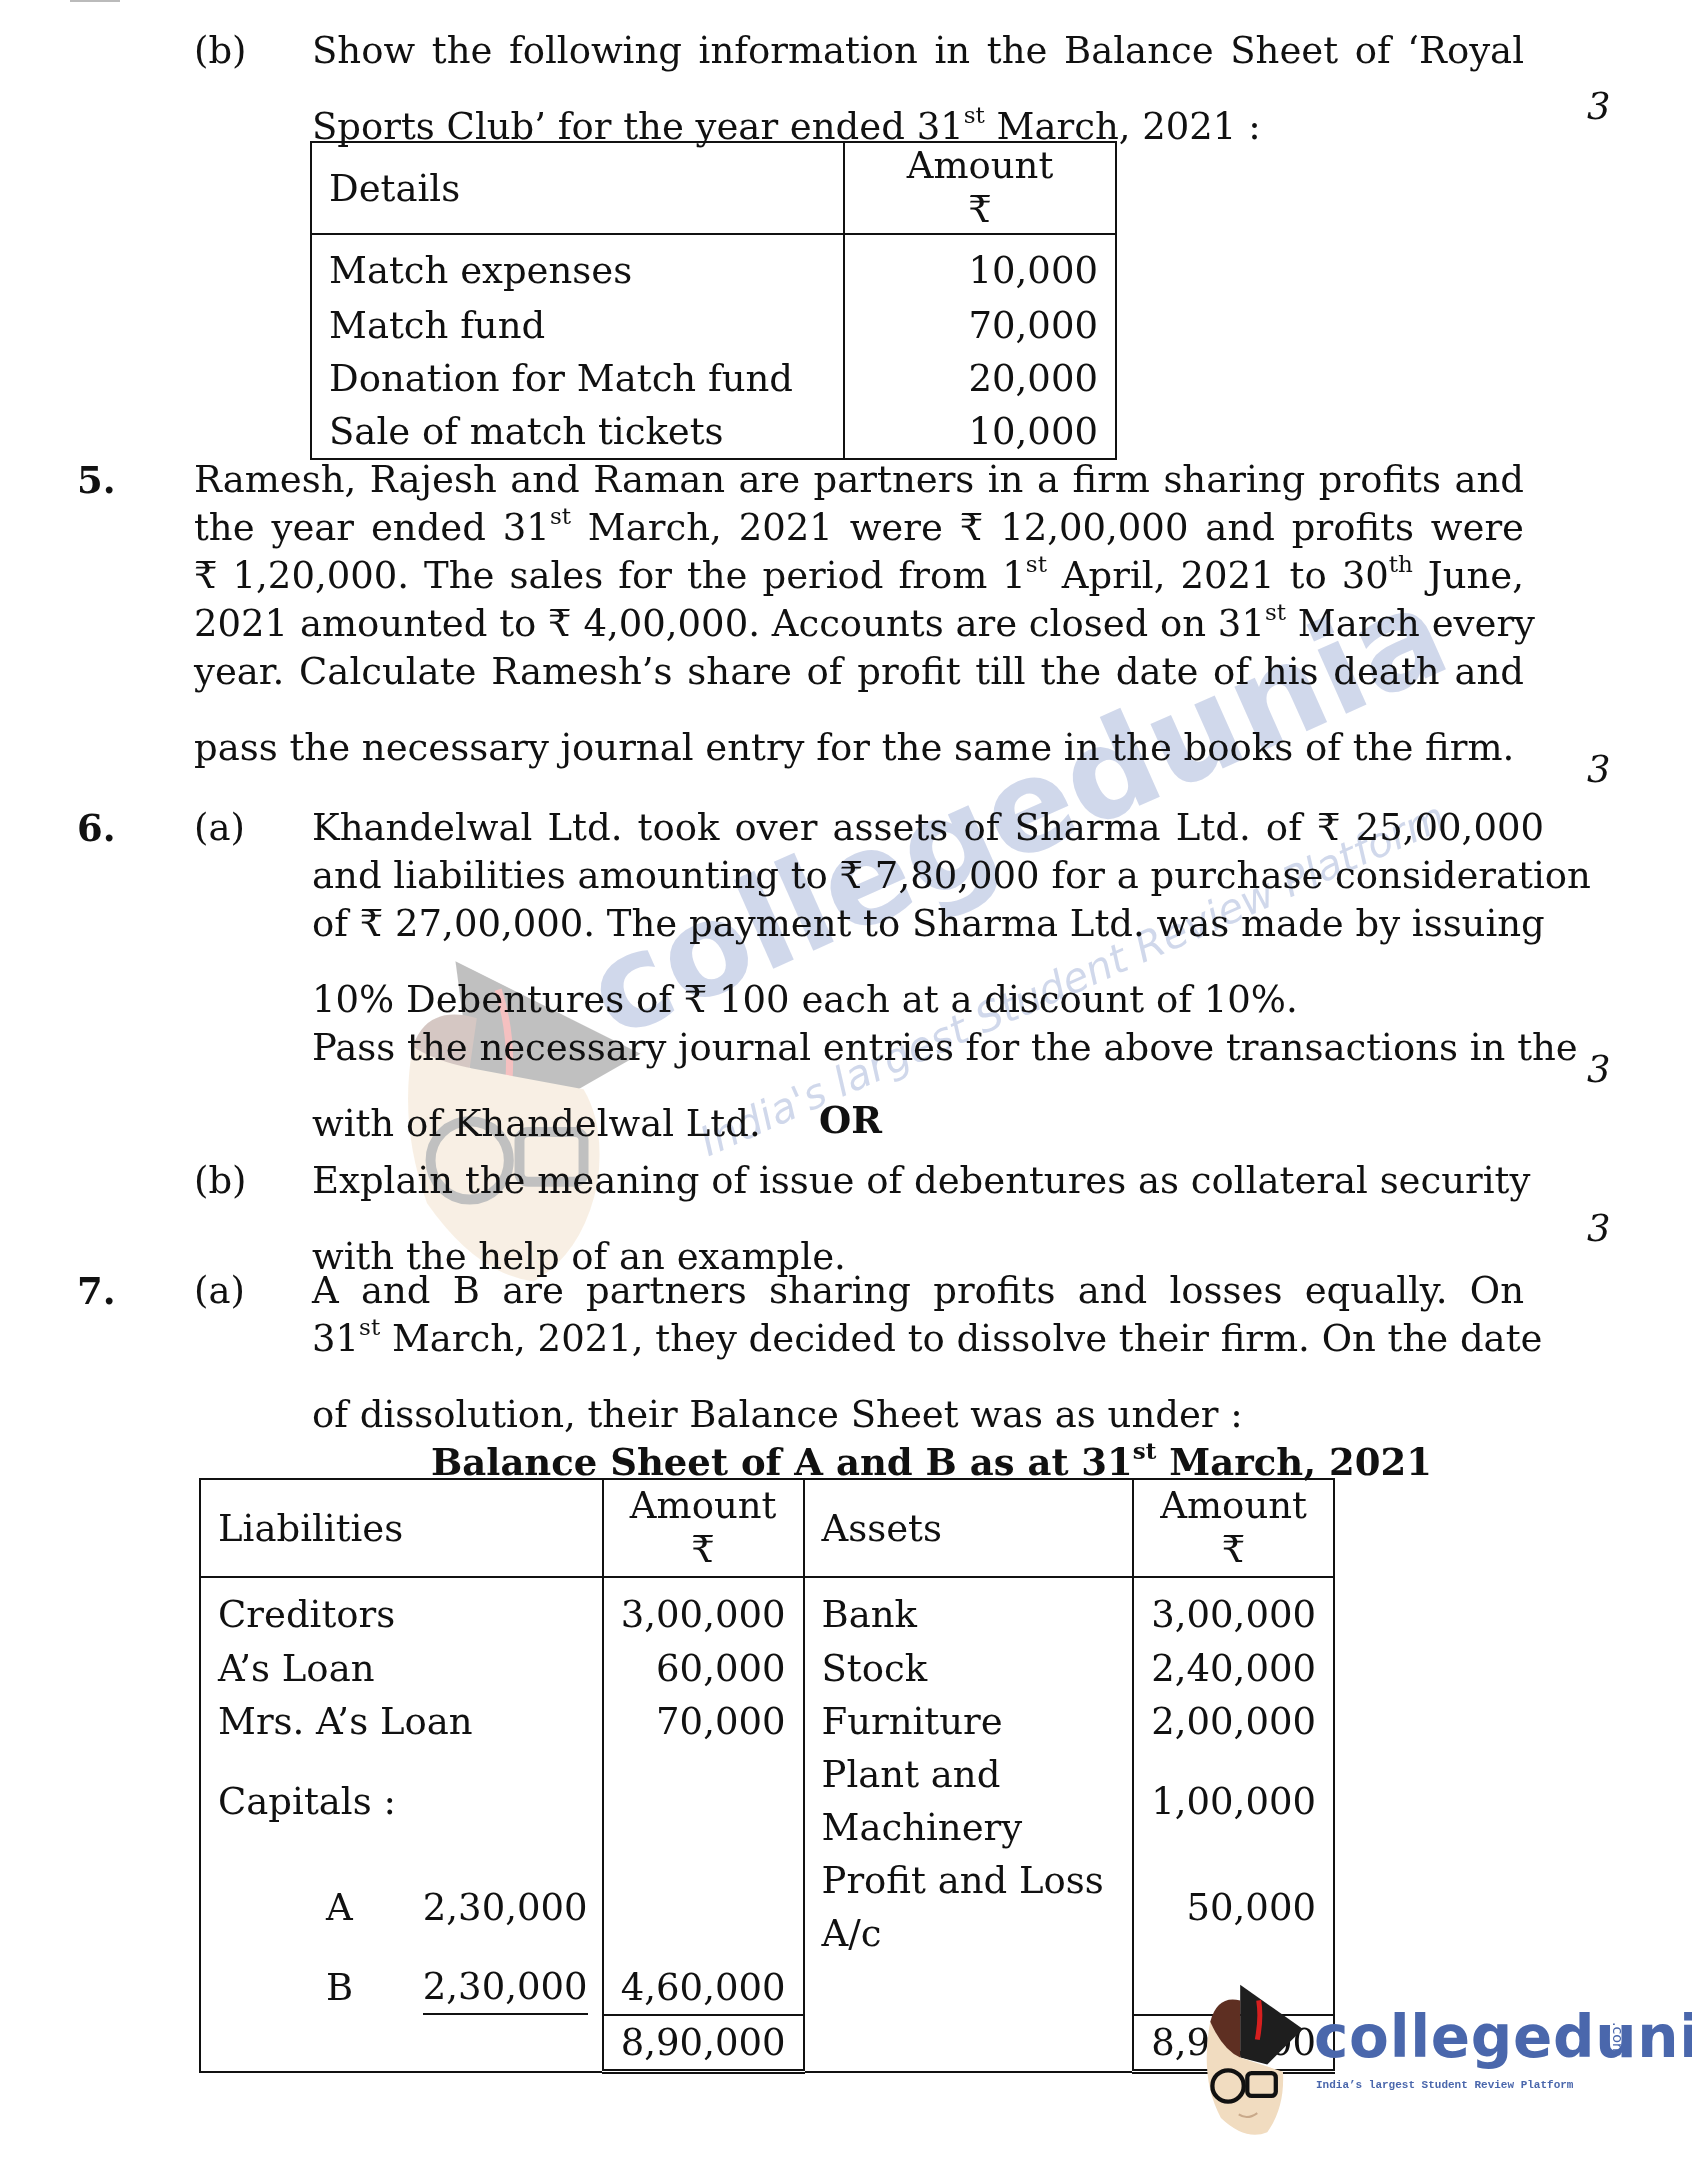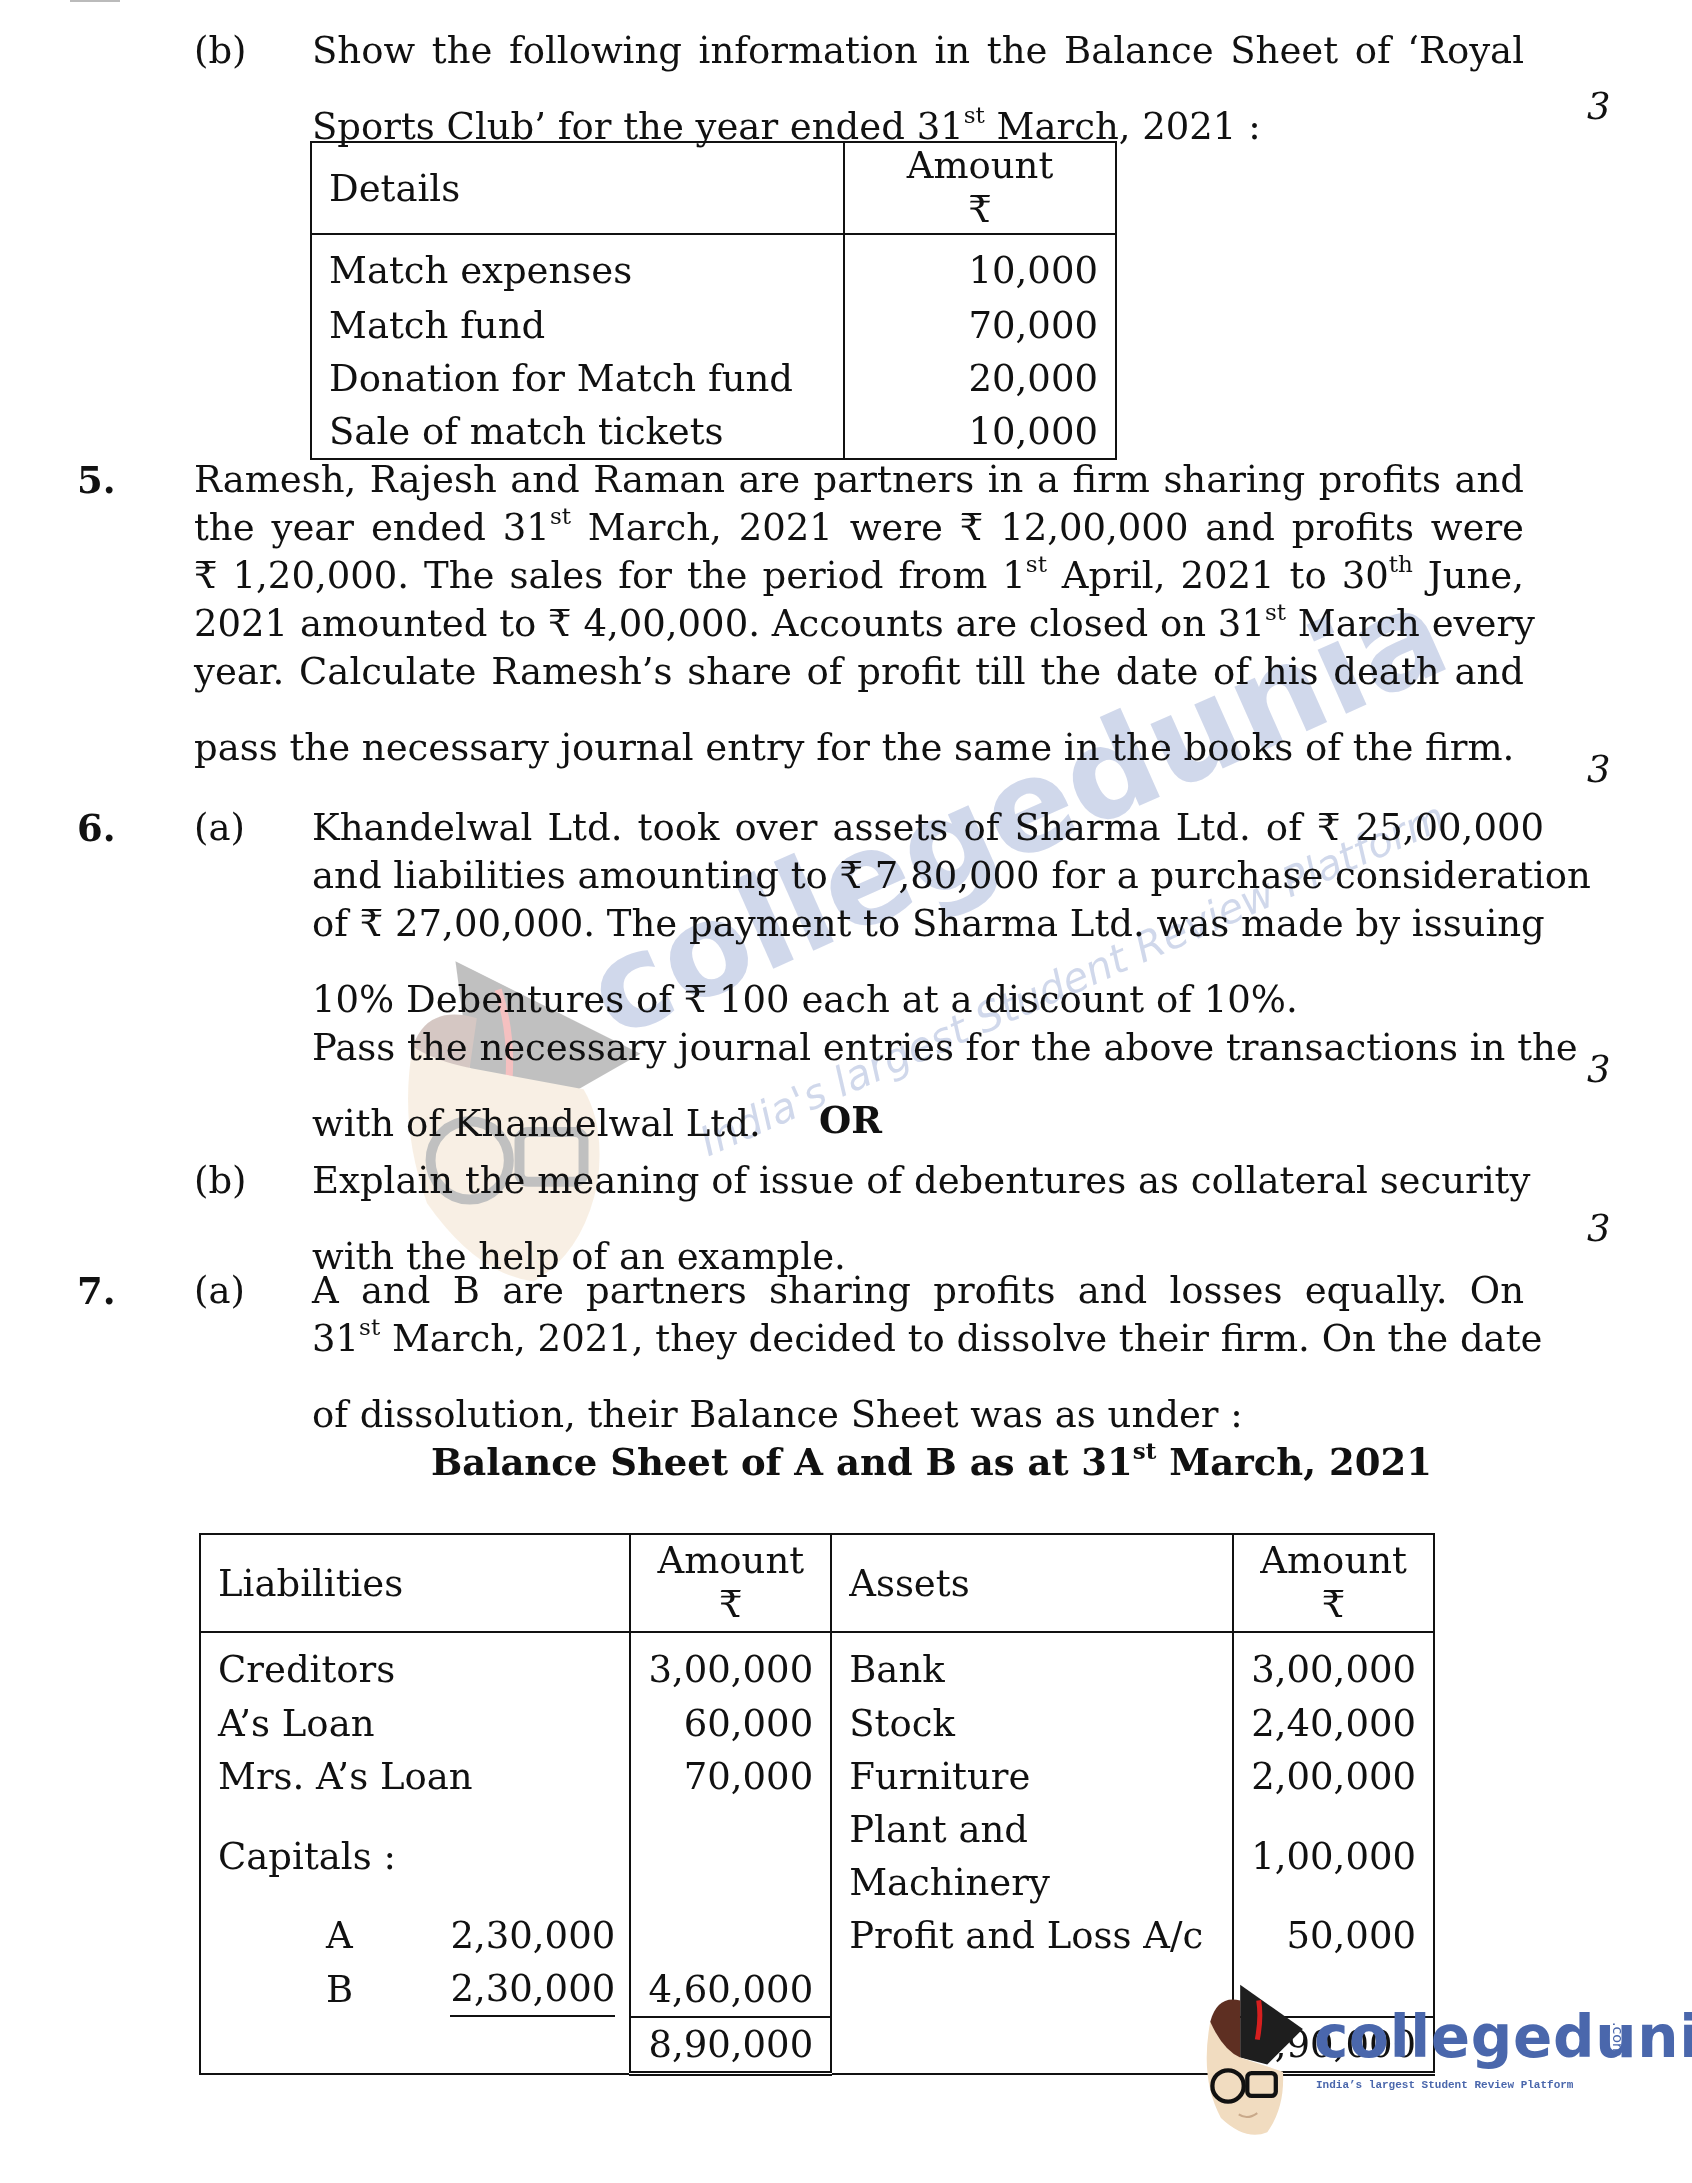--- a/index.html
+++ b/index.html
@@ -18,21 +18,21 @@
   .center-title { position:absolute; left:0; width:1693px; text-align:center; font-weight:bold; font-size:37px; line-height:48px; }
   table { border-collapse:collapse; position:absolute; font-size:37px; line-height:53px; }
   td, th { font-weight:normal; vertical-align:middle; }
   
   .t1 { left:310px; top:141px; width:807px; border:2.1px solid #111; }
   .t1 th { border-bottom:2.1px solid #111; height:90px; padding:0 17px; text-align:left; }
   .t1 .amt-h { text-align:center; border-left:2.1px solid #111; width:236px; line-height:44px; }
   .t1 td { padding:0 17px; height:53px; }
   .t1 td.amt { text-align:right; border-left:2.1px solid #111; }
   
-  .t2 { left:199px; top:1533px; width:1236px; border:2.1px solid #111; }
+  .t2 { left:199px; top:1478px; width:1136px; border:2.1px solid #111; }
   .t2 th { border-bottom:2.8px solid #111; height:96px; padding:0 17px; text-align:left; }
   .t2 .amt-h { text-align:center; line-height:44px; }
   .t2 .vl { border-left:2.1px solid #111; }
   .t2 td { padding:0 17px; height:53px; }
   .t2 td.num { text-align:right; }
   .t2 .sub-amt { text-align:right; padding-right:14.2px;margin-top:22px; }
   .t2 .uline { border-bottom:2.1px solid #111; display:inline-block; }
   .t2 .total-row td.tot { border-top:2.1px solid #111; border-bottom:5px double #111; }
   .watermark { position:absolute; color:#5b75b8; opacity:0.28; font-family:"DejaVu Sans","Liberation Sans",sans-serif; font-weight:bold; transform-origin:left bottom; pointer-events:none; }
   .logo { position:absolute; left:1196px; top:1979px; width:456px; height:164px; }

